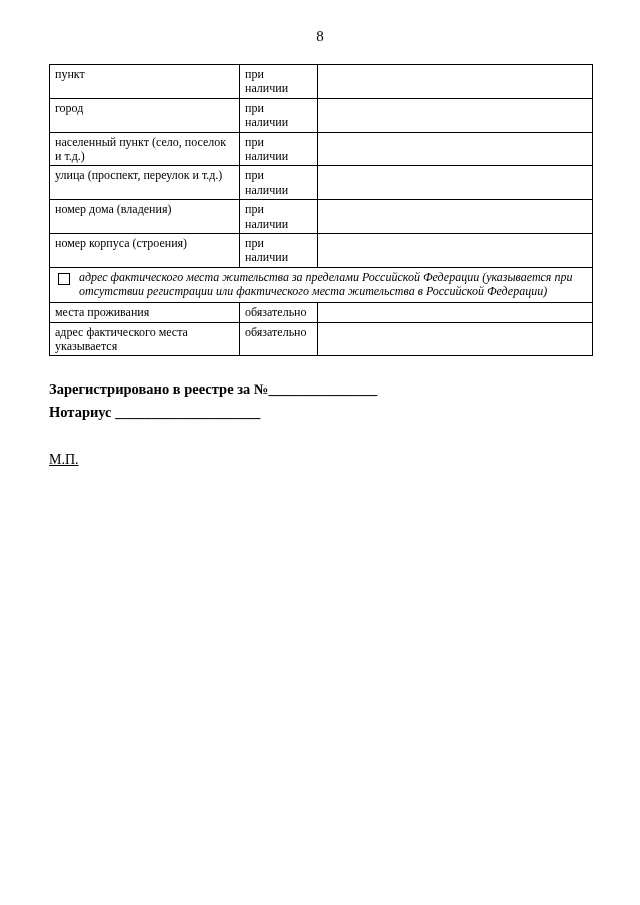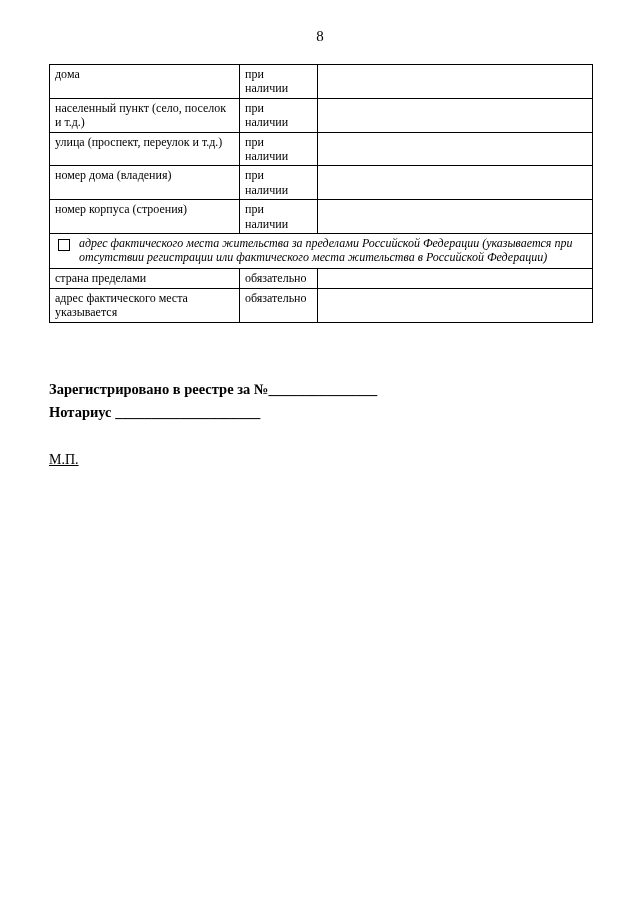--- a/index.html
+++ b/index.html
@@ -85,21 +85,27 @@
   <div class="page-number">8</div>
 
   <table class="form-table">
     <colgroup>
       <col style="width:190px">
       <col style="width:78px">
       <col style="width:275px">
     </colgroup>
     <tbody>
       <tr class="r-std">
-        <td>дома</td>
+        <td>пункт</td>
+        <td class="cell-cond">при
+наличии</td>
+        <td></td>
+      </tr>
+      <tr class="r-std">
+        <td>город</td>
         <td class="cell-cond">при
 наличии</td>
         <td></td>
       </tr>
       <tr class="r-std">
         <td>населенный пункт (село, поселок и т.д.)</td>
         <td class="cell-cond">при
 наличии</td>
         <td></td>
       </tr>
@@ -123,21 +129,21 @@
       </tr>
       <tr class="r-cb">
         <td colspan="3">
           <div class="cb-wrap">
             <span class="checkbox"></span>
             <span class="cb-text">адрес фактического места жительства за пределами Российской Федерации (указывается при отсутствии регистрации или фактического места жительства в Российской Федерации)</span>
           </div>
         </td>
       </tr>
       <tr class="r-one">
-        <td>страна пределами</td>
+        <td>места проживания</td>
         <td class="cell-cond">обязательно</td>
         <td></td>
       </tr>
       <tr class="r-two">
         <td>адрес фактического места указывается</td>
         <td class="cell-cond va-mid">обязательно</td>
         <td></td>
       </tr>
     </tbody>
   </table>

